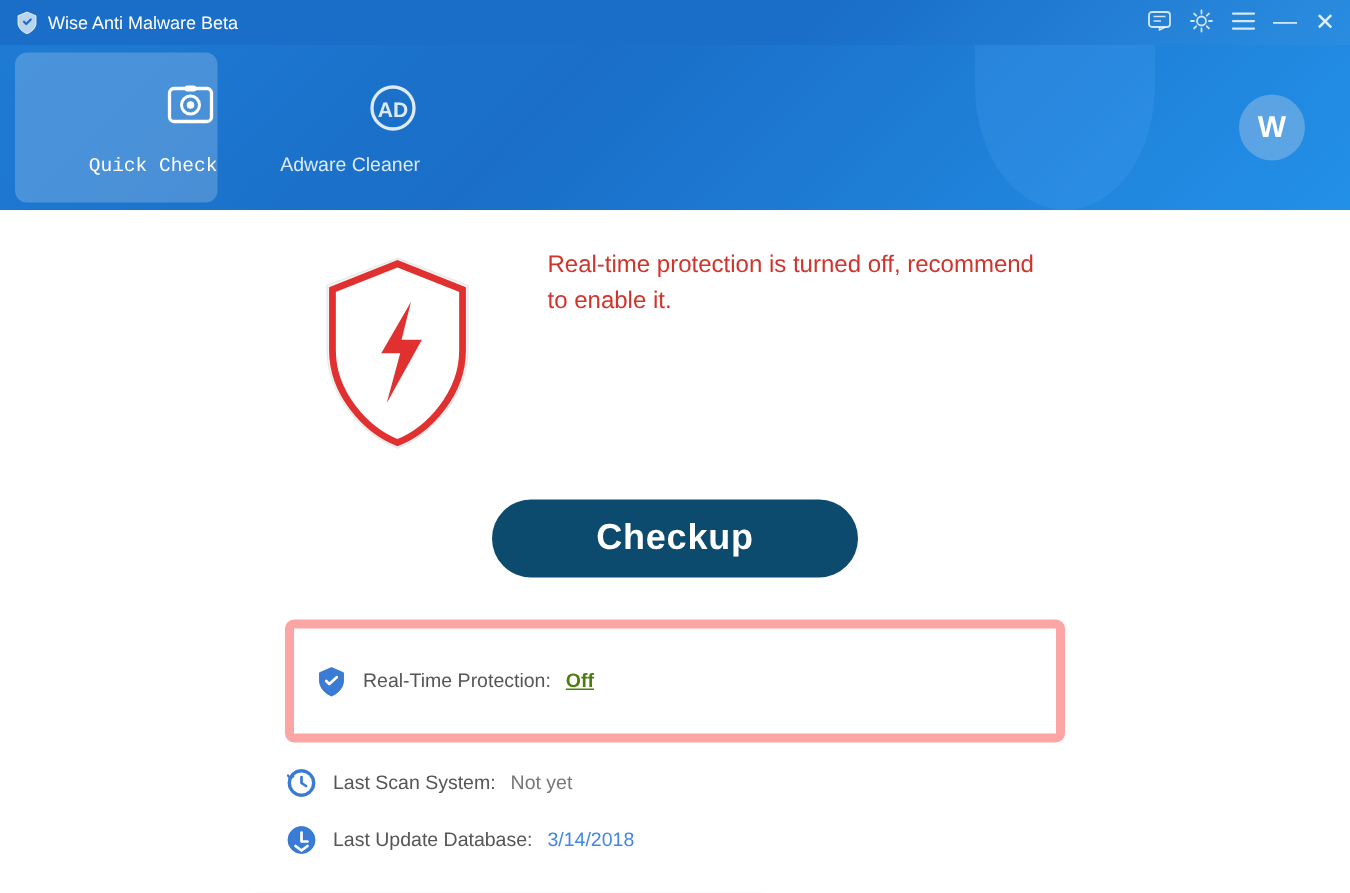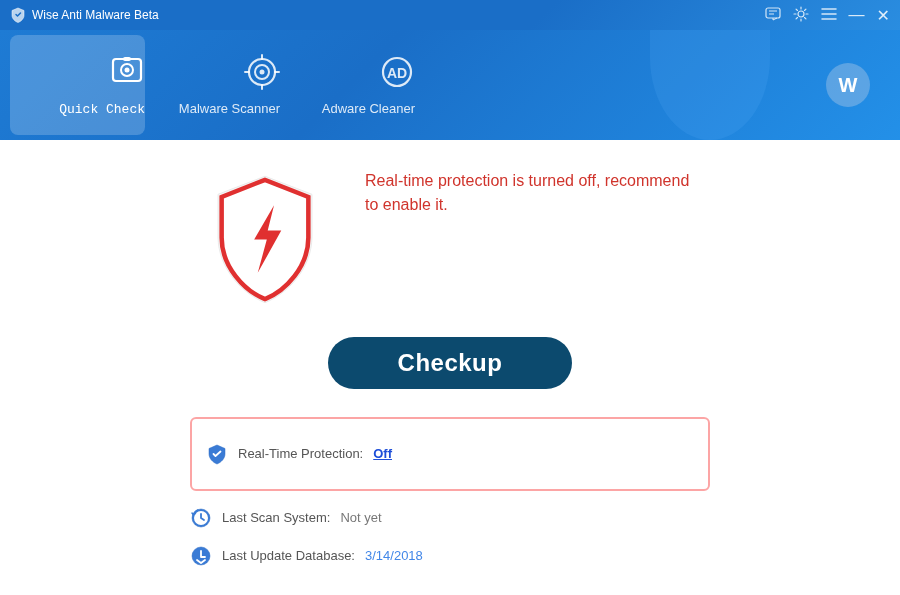--- a/index.html
+++ b/index.html
@@ -171,41 +171,41 @@
 
     .status-row {
       display: flex;
       align-items: center;
       gap: 10px;
       font-size: 13px;
       color: #555;
     }
 
     .status-row.highlighted {
-      border: 2px solid #fca5a5;
+      border: 6px solid #fca5a5;
       border-radius: 6px;
       padding: 24px 14px;
     }
 
     .status-icon {
       width: 22px;
       height: 22px;
       flex-shrink: 0;
     }
 
     .status-label {
       color: #555;
       font-size: 13px;
     }
 
     .status-value {
       font-size: 13px;
     }
     .status-value.off {
-      color: #1d4ed8;
+      color: #4d7c0f;
       font-weight: 600;
       text-decoration: underline;
       cursor: pointer;
     }
     .status-value.normal {
       color: #777;
       text-align: center;
     }
     .status-value.date {
       color: #4287e8;
@@ -260,34 +260,20 @@
       <svg width="36" height="36" viewBox="0 0 36 36" fill="none">
         <rect x="4" y="6" width="28" height="22" rx="3" stroke="white" stroke-width="2.2" fill="none"></rect>
         <circle cx="18" cy="17" r="6" stroke="white" stroke-width="2" fill="none"></circle>
         <circle cx="18" cy="17" r="2.5" fill="white"></circle>
         <rect x="14" y="4" width="8" height="4" rx="2" fill="white"></rect>
       </svg>
     </span>
     <span class="tab-label">Quick Check</span>
   </div>
 
-  <div class="nav-tab">
-    <span class="tab-icon">
-      <svg width="36" height="36" viewBox="0 0 36 36" fill="none">
-        <circle cx="18" cy="18" r="13" stroke="rgba(255,255,255,0.85)" stroke-width="2.2" fill="none"></circle>
-        <circle cx="18" cy="18" r="7" stroke="rgba(255,255,255,0.85)" stroke-width="2" fill="none"></circle>
-        <circle cx="18" cy="18" r="2.5" fill="rgba(255,255,255,0.85)"></circle>
-        <line x1="18" y1="5" x2="18" y2="1" stroke="rgba(255,255,255,0.85)" stroke-width="2" stroke-linecap="round"></line>
-        <line x1="18" y1="35" x2="18" y2="31" stroke="rgba(255,255,255,0.85)" stroke-width="2" stroke-linecap="round"></line>
-        <line x1="5" y1="18" x2="1" y2="18" stroke="rgba(255,255,255,0.85)" stroke-width="2" stroke-linecap="round"></line>
-        <line x1="35" y1="18" x2="31" y2="18" stroke="rgba(255,255,255,0.85)" stroke-width="2" stroke-linecap="round"></line>
-      </svg>
-    </span>
-    <span class="tab-label">Malware Scanner</span>
-  </div>
 
 
   <div class="nav-tab">
     <span class="tab-icon">
       <svg width="36" height="36" viewBox="0 0 36 36" fill="none">
         <circle cx="18" cy="18" r="14" stroke="rgba(255,255,255,0.85)" stroke-width="2.2" fill="none"></circle>
         <text x="18" y="24" text-anchor="middle" font-size="14" font-weight="bold" fill="rgba(255,255,255,0.85)" font-family="Arial">AD</text>
       </svg>
     </span>
     <span class="tab-label">Adware Cleaner</span>

